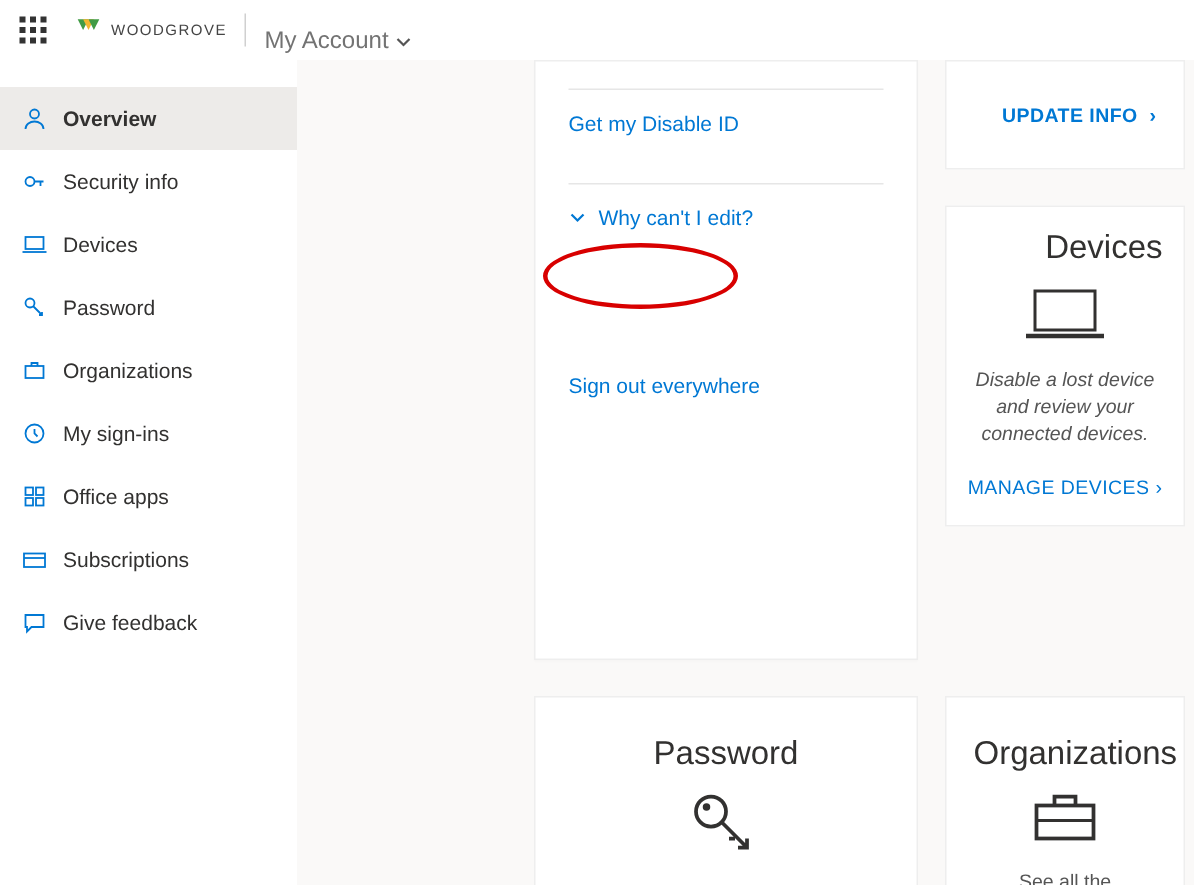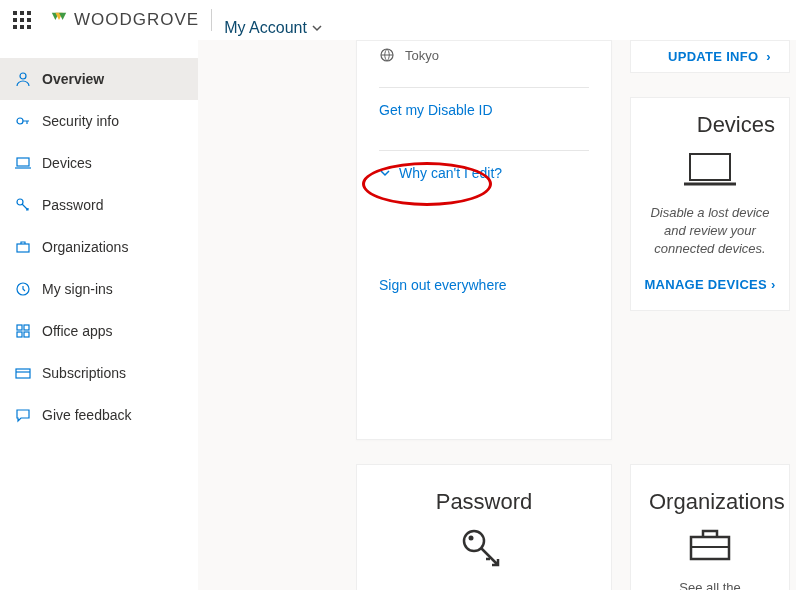--- a/index.html
+++ b/index.html
@@ -1,24 +1,24 @@
 <!DOCTYPE html>
 <html><head>
 <meta charset="utf-8">
 <style>
   * { box-sizing: border-box; margin: 0; padding: 0; }
   body { font-family: "Segoe UI", Arial, sans-serif; font-size: 14px; color: #323130; background: #fff; width: 796px; height: 590px; overflow: hidden; }
   
   .header { height: 40px; display: flex; align-items: center; padding: 0 8px; }
   .waffle { width: 28px; height: 28px; display: grid; grid-template-columns: repeat(3,4px); grid-template-rows: repeat(3,4px); gap: 3px; align-content: center; justify-content: center; cursor: pointer; }
   .waffle span { background: #333; }
-  .brand { display: flex; align-items: center; margin-left: 14px; font-size: 17px; letter-spacing: 1px; color: #444; }
+  .brand { display: flex; align-items: center; margin-left: 14px; font-size: 10px; letter-spacing: 1px; color: #444; }
   .brand-logo { width: 18px; height: 18px; margin-right: 6px; }
   .divider { width: 1px; height: 22px; background: #d0d0d0; margin: 0 12px; }
-  .app-switch { display: flex; align-items: center; color: #0c4a6e; font-size: 16px; cursor: pointer; margin-top: 15px; }
+  .app-switch { display: flex; align-items: center; color: #737373; font-size: 16px; cursor: pointer; margin-top: 15px; }
   .app-switch svg { margin-left: 4px; }
   
   .layout { display: flex; height: 550px; }
   .sidebar { width: 198px; padding-top: 18px; }
   .sidebar-item { display: flex; align-items: center; height: 42px; padding: 0 14px; color: #323130; cursor: pointer; }
   .sidebar-item.selected { background: #edebe9; }
   .sidebar-item .si-icon { width: 18px; display: flex; align-items: center; justify-content: center; color: #0078d4; margin-right: 10px; }
   .sidebar-item.selected .si-label { font-weight: 700; }
   
   .main { flex: 1; background: #faf9f8; padding: 0 0 0 0; position: relative; overflow: hidden; }
@@ -27,27 +27,27 @@
   .card-wide { width: 160px; } 
   .profile-card { min-height: 400px; }
   .profile-row { display: flex; align-items: center; padding: 6px 22px; color: #616161; font-size: 13px; }
   .profile-row svg, .profile-row .glyph { color: #616161; margin-right: 10px; }
   .profile-section-divider { border-top: 1px solid #e6e6e6; margin: 18px 22px 0; }
   .link-row { display: flex; align-items: center; padding: 14px 22px; color: #0078d4; cursor: pointer; font-size: 14px; }
   .link-row .chev { margin-right: 8px; }
   .signout { padding: 22px; color: #0078d4; cursor: pointer; font-size: 14px; }
   
   .right-col { display: flex; flex-direction: column; gap: 24px; }
-  .update-card { background:#fff; border:1px solid #eee; padding: 8px 18px; text-align:right; color:#0078d4; font-weight:600; letter-spacing:0.3px; cursor:pointer; font-size:13px; }
+  .update-card { background:#fff; border:1px solid #eee; padding: 28px 18px; text-align:right; color:#0078d4; font-weight:600; letter-spacing:0.3px; cursor:pointer; font-size:13px; }
   .update-card .arrow { margin-left:4px; }
   .dev-card { background:#fff; border:1px solid #eee; padding: 14px 10px 18px; text-align:center; }
   .dev-card h2 { font-weight:400; font-size:22px; color:#323130; margin-bottom:8px; text-align:right; padding-right:4px; }
   .dev-card .bigicon { margin: 12px auto 14px; display:flex; justify-content:center; }
   .dev-card .caption { font-size:13px; color:#555; line-height:1.4;font-style:italic; }
-  .dev-card .manage { margin-top:18px; color:#0078d4; font-weight:700; letter-spacing:0.3px; font-size:13px; cursor:pointer; }
+  .dev-card .manage { margin-top:18px; color:#0078d4; font-weight:400; letter-spacing:0.3px; font-size:13px; cursor:pointer; }
   
   .cards-bottom { display:flex; gap:18px; padding-left:158px; margin-top:24px; }
   .tile { background:#fff; border:1px solid #eee; width:256px; padding: 24px 18px; text-align:center; }
   .tile h2 { font-weight:400; font-size:22px; margin-bottom:8px; }
   .tile .bigicon { margin:10px auto 14px; display:flex; justify-content:center; }
   .tile .caption { font-size:13px; color:#555; line-height:1.4; }
   
   .annot { position:absolute; border:3px solid #d80000; border-radius:50%; width:130px; height:44px; left:164px; top:122px; pointer-events:none; }
   
   svg { overflow:visible; }
@@ -169,27 +169,20 @@
         </span>
       <span class="si-label">Give feedback</span>
     </div>
   </div>
 
   <div class="main">
 
     <div class="cards-top">
 
       <div class="card profile-card">
-        <div class="profile-row">
-          <svg width="16" height="16" viewBox="0 0 16 16">
-              <circle cx="8" cy="8" r="6" stroke="#616161" stroke-width="1.2" fill="none"></circle>
-              <path d="M2 8h12M8 2c3 3 3 9 0 12M8 2c-3 3-3 9 0 12" stroke="#616161" stroke-width="1" fill="none"></path>
-            </svg>
-          <span>Tokyo</span>
-        </div>
         <div class="profile-section-divider"></div>
         <div class="link-row">
           <span>Get my Disable ID</span>
         </div>
         <div class="profile-section-divider"></div>
         <div class="link-row">
           <svg class="chev" width="12" height="12" viewBox="0 0 12 12">
               <path d="M2 4 L6 8 L10 4" stroke="#0078d4" stroke-width="1.5" fill="none"></path>
             </svg>
           <span>Why can't I edit?</span>

